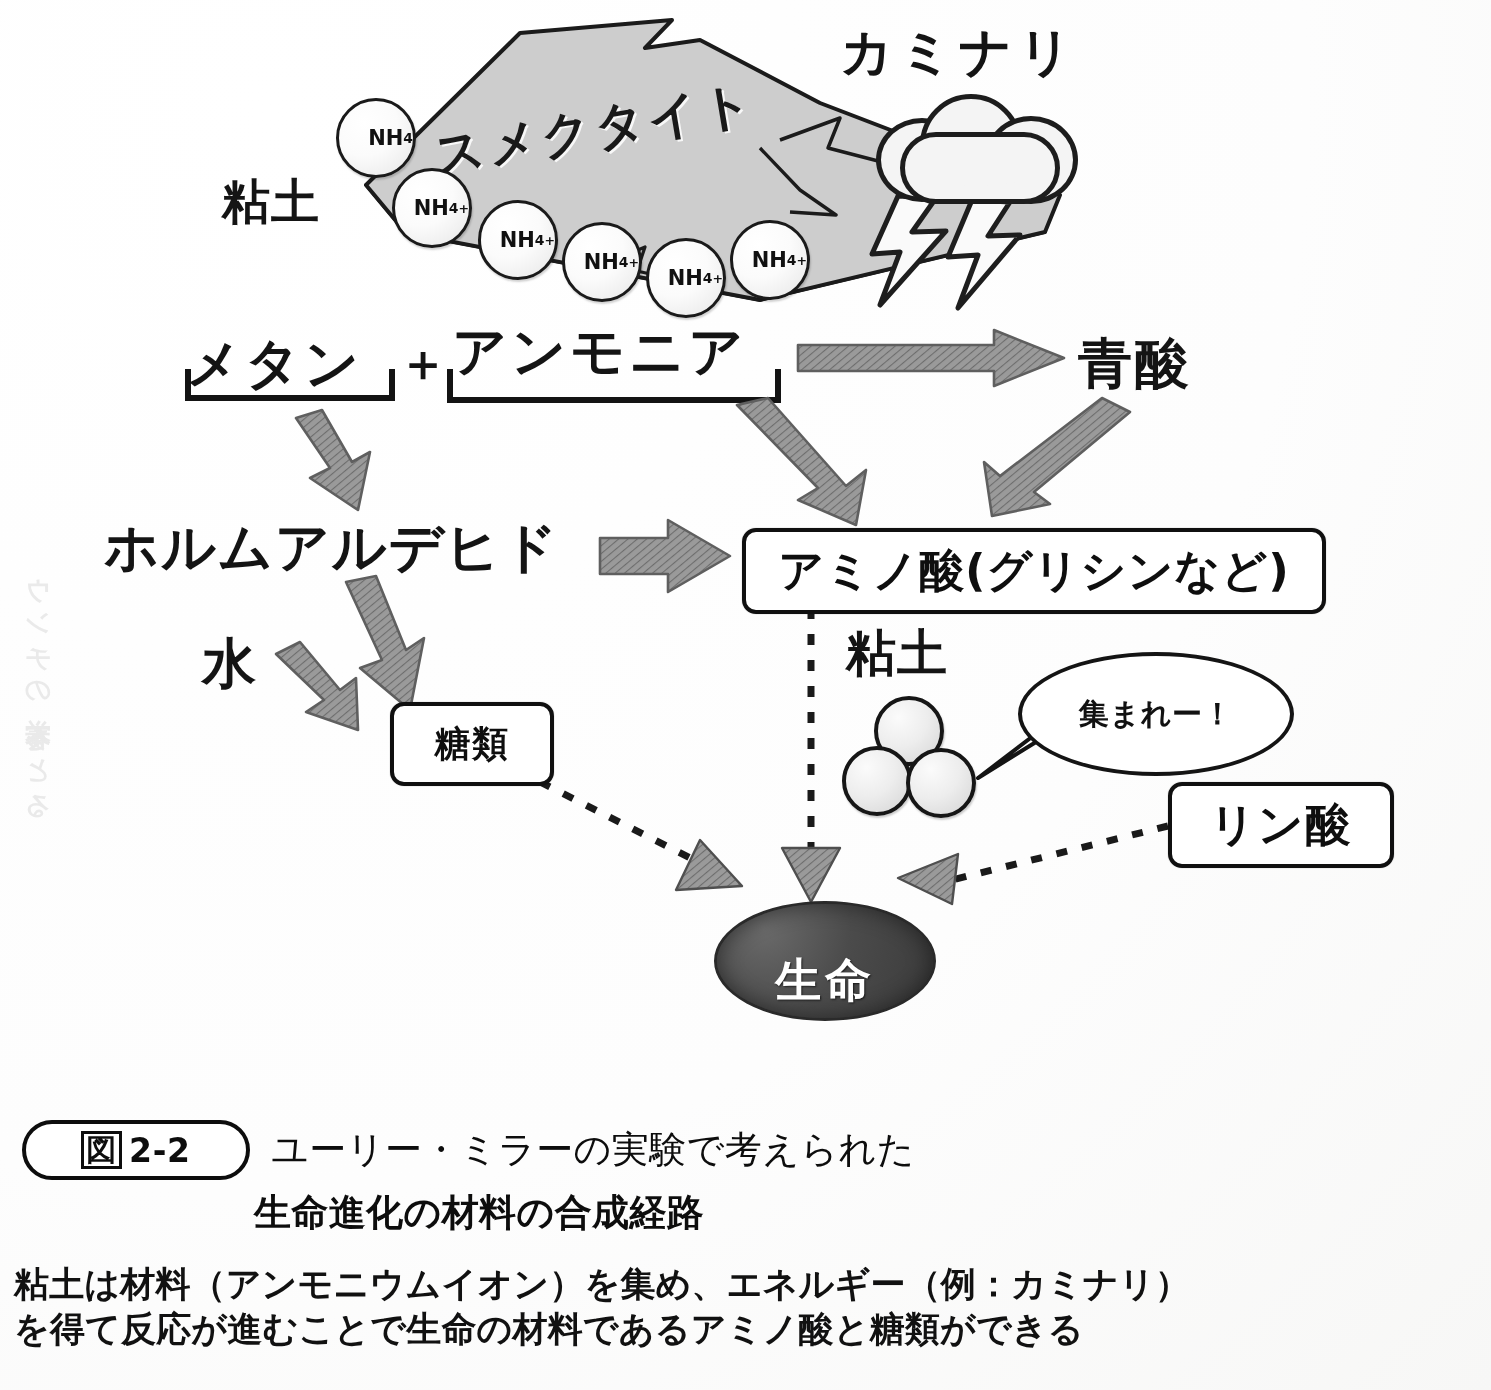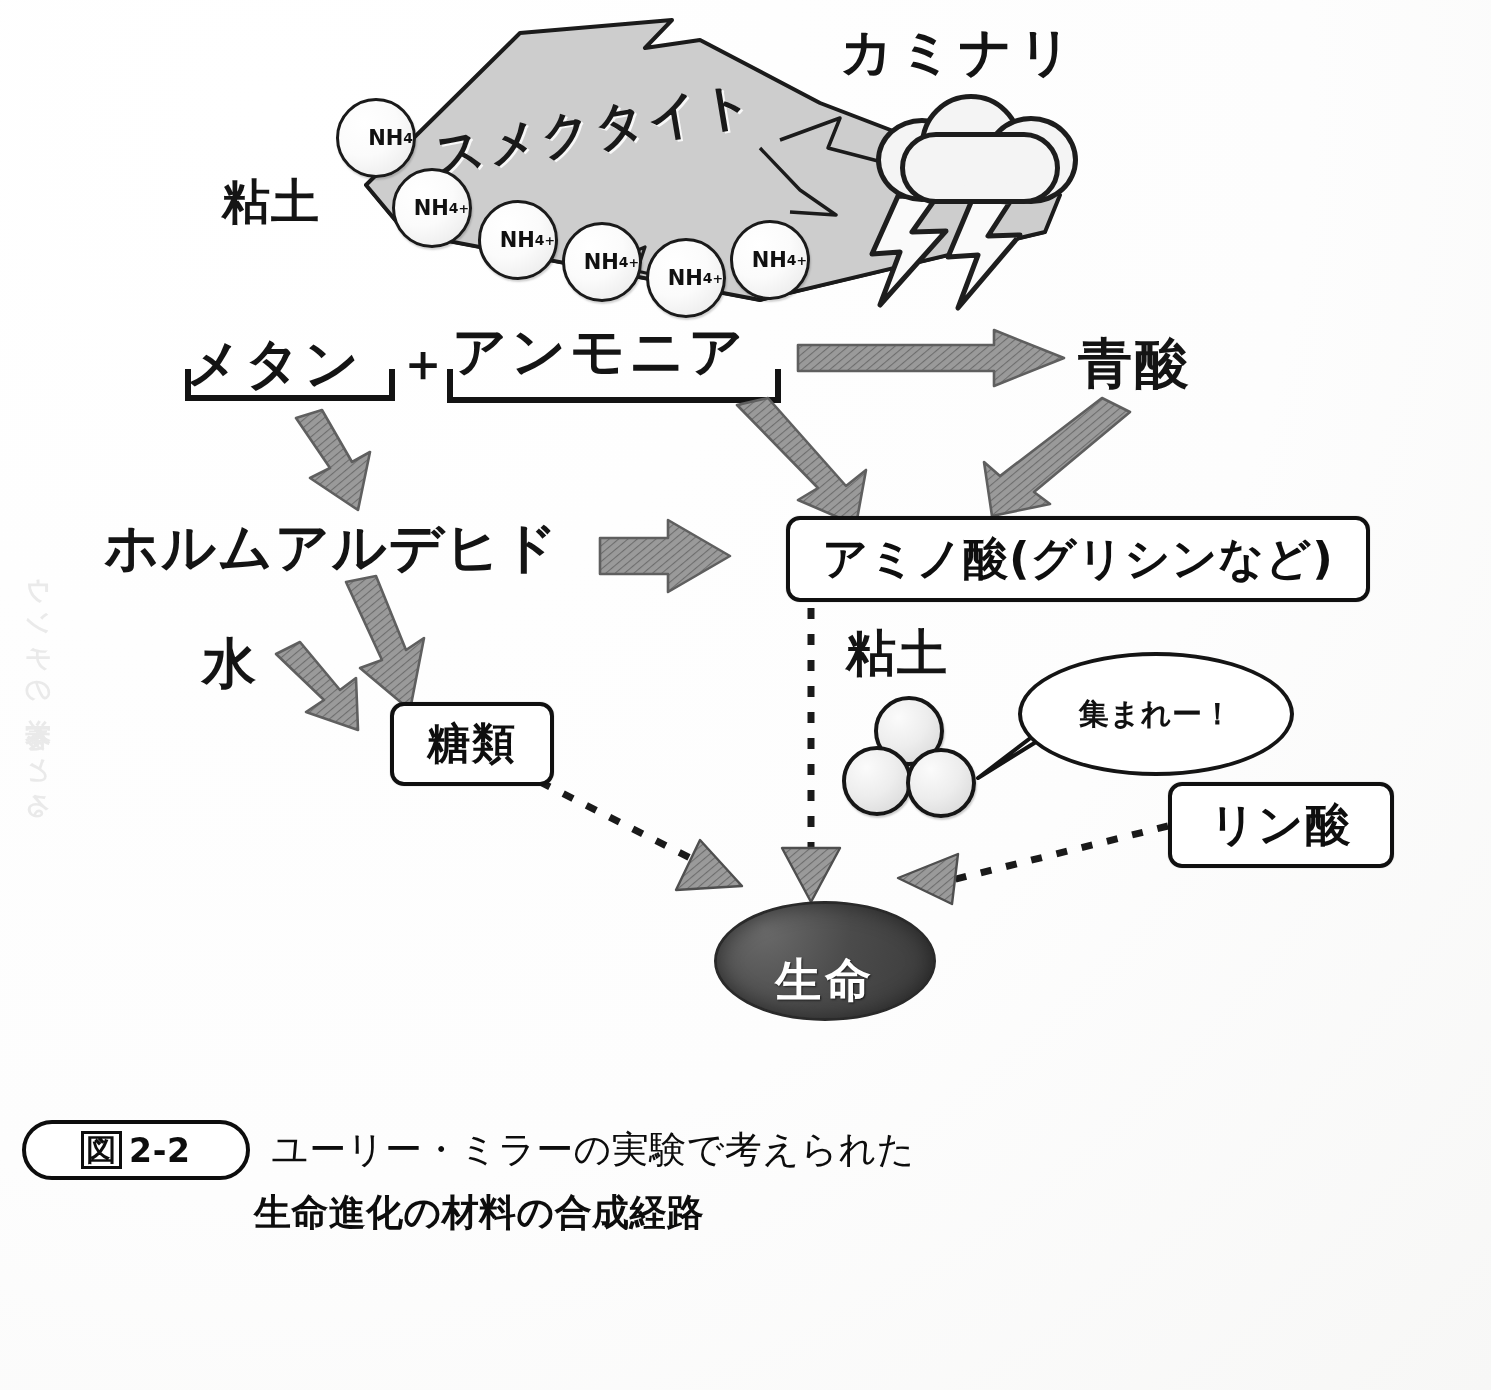--- a/index.html
+++ b/index.html
@@ -210,26 +210,26 @@
 
 <div class="jp abs" style="left:186px;top:328px;font-size:54px;letter-spacing:.07em;">メタン</div>
 <div class="jp abs" style="left:398px;top:330px;font-size:50px;">＋</div>
 <div class="jp abs" style="left:452px;top:316px;font-size:54px;letter-spacing:.07em;">アンモニア</div>
 <div class="jp abs" style="left:1078px;top:328px;font-size:54px;letter-spacing:.05em;">青酸</div>
 
 <div class="jp abs" style="left:104px;top:512px;font-size:54px;letter-spacing:.03em;">ホルムアルデヒド</div>
 
 <div class="jp abs" style="left:202px;top:628px;font-size:54px;">水</div>
 
-<div class="node-box" style="left:742px;top:516px;width:576px;height:78px;margin-left:44px;">
+<div class="node-box" style="left:742px;top:528px;width:576px;height:78px;">
   <span style="font-size:45px;letter-spacing:.02em;">アミノ酸(グリシンなど)</span>
 </div>
 
 <div class="node-box" style="left:390px;top:702px;width:156px;height:76px;">
-  <span style="font-size:43px;letter-spacing:.04em;">糖類</span>
+  <span style="font-size:36px;letter-spacing:.04em;">糖類</span>
 </div>
 
 <div class="node-box" style="left:1168px;top:782px;width:218px;height:78px;">
   <span style="font-size:45px;letter-spacing:.04em;">リン酸</span>
 </div>
 
 <div class="jp abs" style="left:846px;top:620px;font-size:50px;">粘土</div>
 <div class="clayball" style="left:874px;top:696px;"></div>
 <div class="clayball" style="left:842px;top:746px;"></div>
 <div class="clayball" style="left:906px;top:748px;"></div>
@@ -245,13 +245,15 @@
 <div id="caption">
   <span id="fig-badge">
     <span class="kanji">図</span>
       <span>2-2</span>
   </span>
   <span id="cap-line1">ユーリー・ミラーの実験で考えられた</span>
   <div id="cap-line2">生命進化の材料の合成経路</div>
 </div>
 
 <div id="body-text">
+  <div class="body-line">粘土は材料（アンモニウムイオン）を集め、エネルギー（例：カミナリ）</div>
+  <div class="body-line">を得て反応が進むことで生命の材料であるアミノ酸と糖類ができる</div>
 </div>
 
 </body></html>

